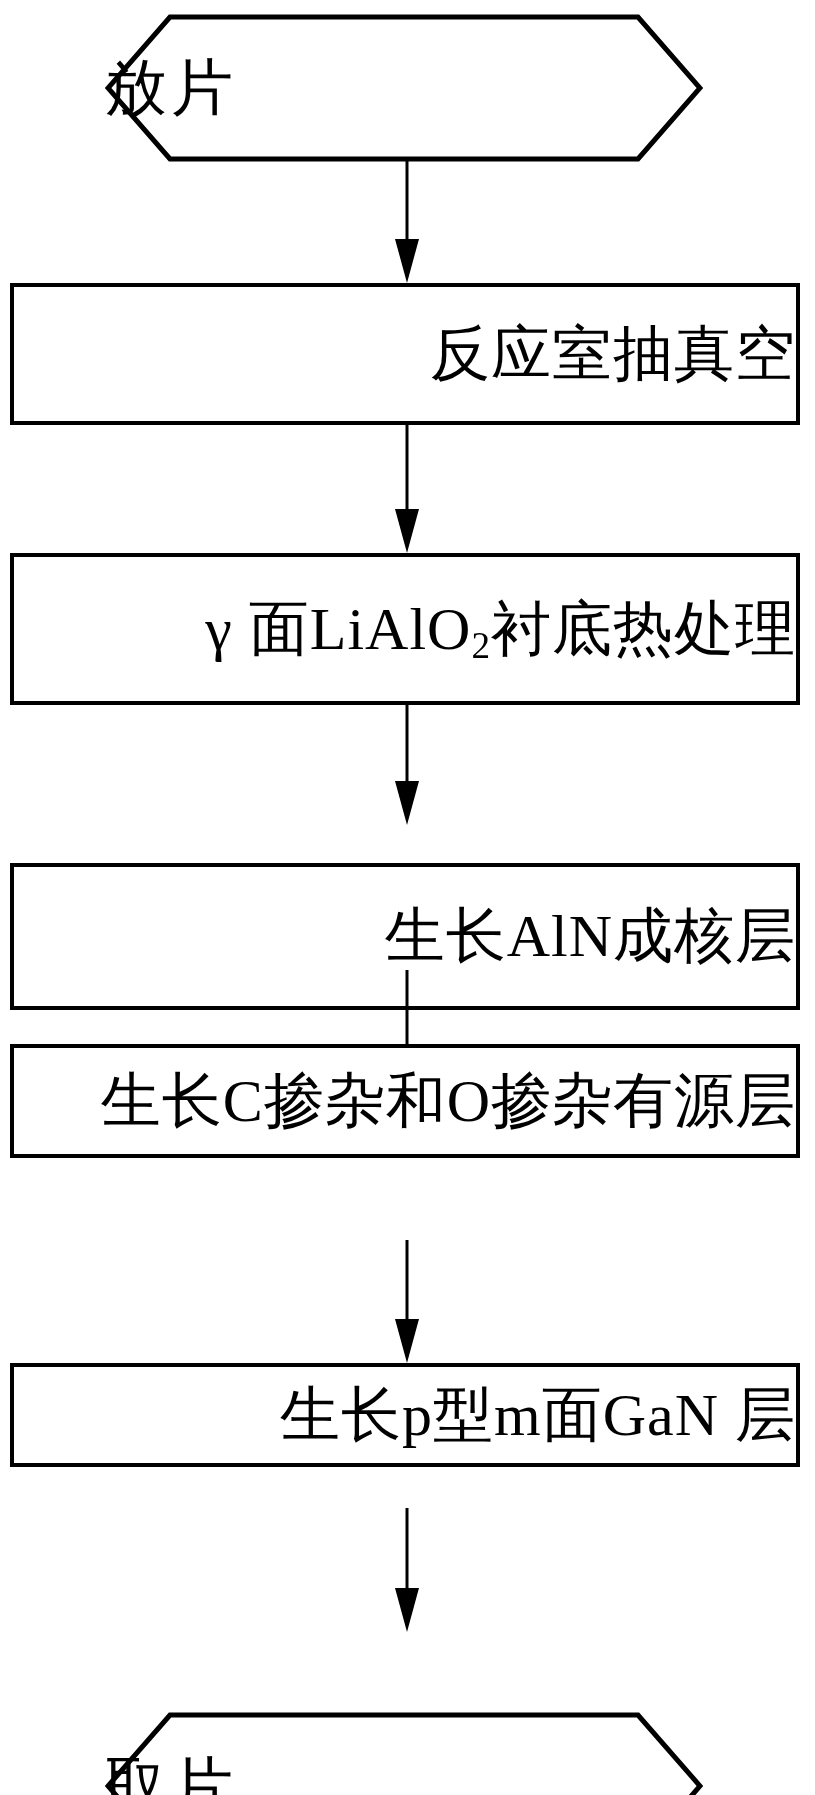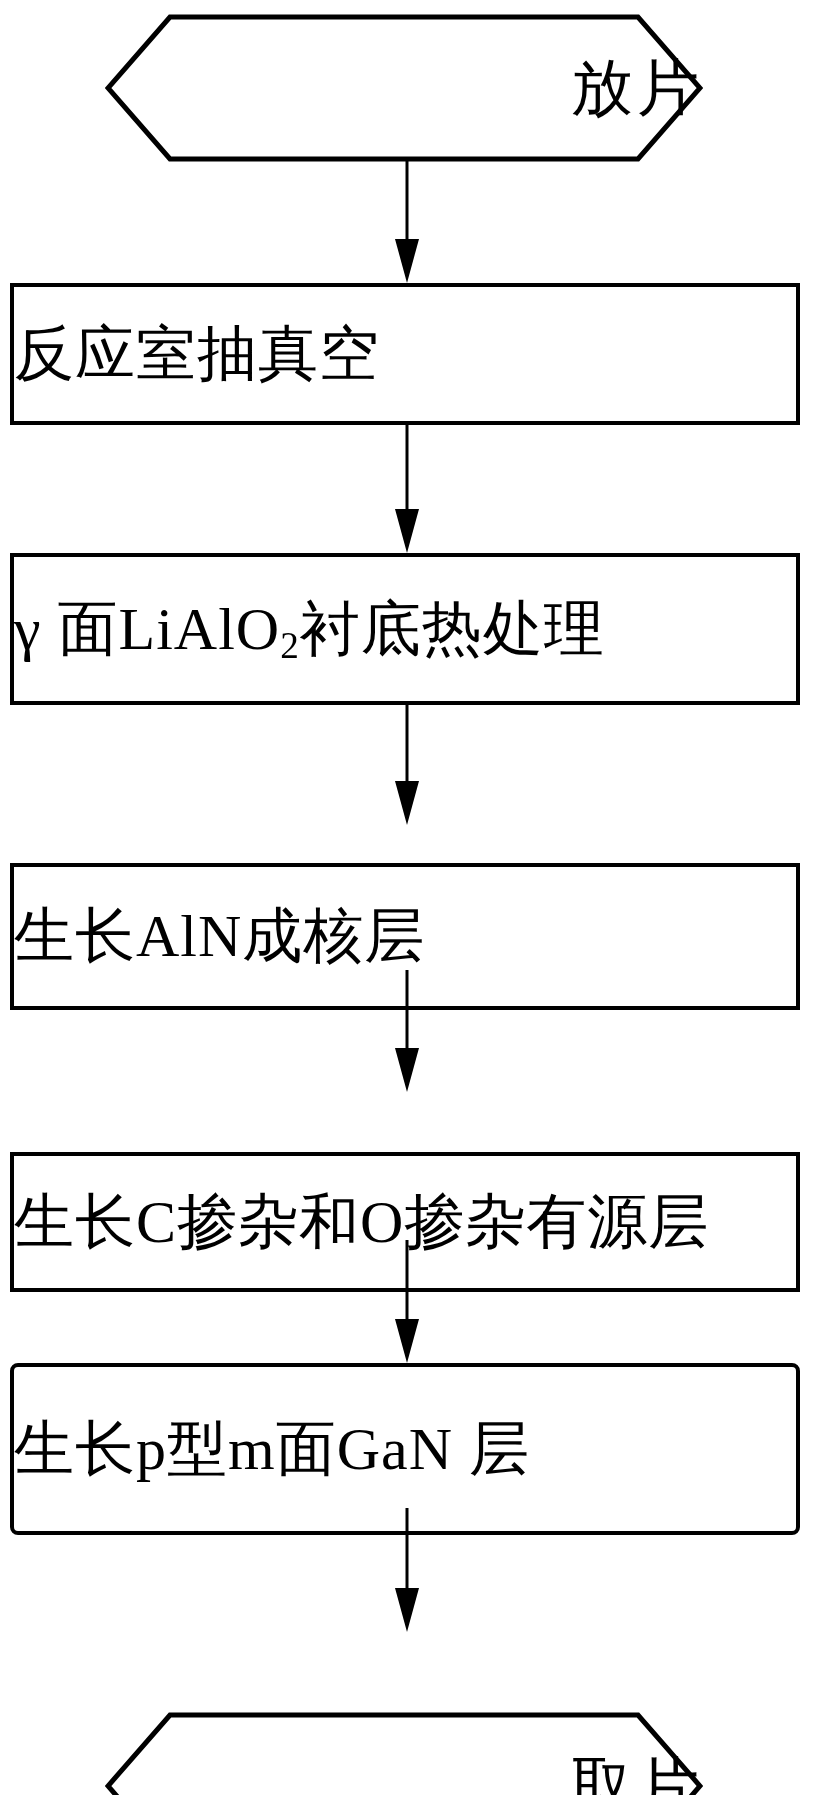--- a/index.html
+++ b/index.html
@@ -16,21 +16,21 @@
     color: #000000;
     overflow: hidden;
   }
   .hex-node {
     position: absolute;
     left: 105px;
     width: 598px;
     height: 148px;
     display: flex;
     align-items: center;
-    justify-content: flex-end;
+    justify-content: flex-start;
   }
   .hex-node svg {
     position: absolute;
     left: 0; top: 0;
     width: 100%; height: 100%;
   }
   .hex-label {
     position: relative;
     font-size: 62px;
     letter-spacing: 4px;
@@ -38,21 +38,21 @@
   }
   .rect-node {
     position: absolute;
     left: 10px;
     width: 790px;
     box-sizing: border-box;
     border: 4px solid #000000;
     background: #ffffff;
     display: flex;
     align-items: center;
-    justify-content: flex-start;
+    justify-content: flex-end;
   }
   .rect-label {
     font-size: 60px;
     letter-spacing: 1px;
     white-space: nowrap;
   }
   .rect-label sub {
     font-size: 0.62em;
     line-height: 0;
     vertical-align: -0.25em;
@@ -115,30 +115,30 @@
 
   <div class="rect-node" style="top: 825px; height: 147px; margin-top: 38px;">
     <span class="rect-label">生长AlN成核层</span>
   </div>
 
   <svg class="flow-arrow" style="top: 970px; height: 122px;" viewBox="0 0 30 122" aria-hidden="true">
     <line x1="15" y1="0" x2="15" y2="81"></line>
     <polygon points="15,122 3,78 27,78"></polygon>
   </svg>
 
-  <div class="rect-node" style="top: 1152px; height: 140px;">
+  <div class="rect-node" style="top: 1044px; height: 114px;">
     <span class="rect-label">生长C掺杂和O掺杂有源层</span>
   </div>
 
   <svg class="flow-arrow" style="top: 1240px; height: 123px;" viewBox="0 0 30 123" aria-hidden="true">
     <line x1="15" y1="0" x2="15" y2="82"></line>
     <polygon points="15,123 3,79 27,79"></polygon>
   </svg>
 
-  <div class="rect-node" style="top: 1363px; height: 172px; border-radius: 8px;">
+  <div class="rect-node" style="top: 1363px; height: 104px;">
     <span class="rect-label">生长p型m面GaN 层</span>
   </div>
 
   <svg class="flow-arrow" style="top: 1508px; height: 124px;" viewBox="0 0 30 124" aria-hidden="true">
     <line x1="15" y1="0" x2="15" y2="83"></line>
     <polygon points="15,124 3,80 27,80"></polygon>
   </svg>
 
   <div class="hex-node" style="top: 1712px;">
     <svg viewBox="0 0 598 148" aria-hidden="true">

